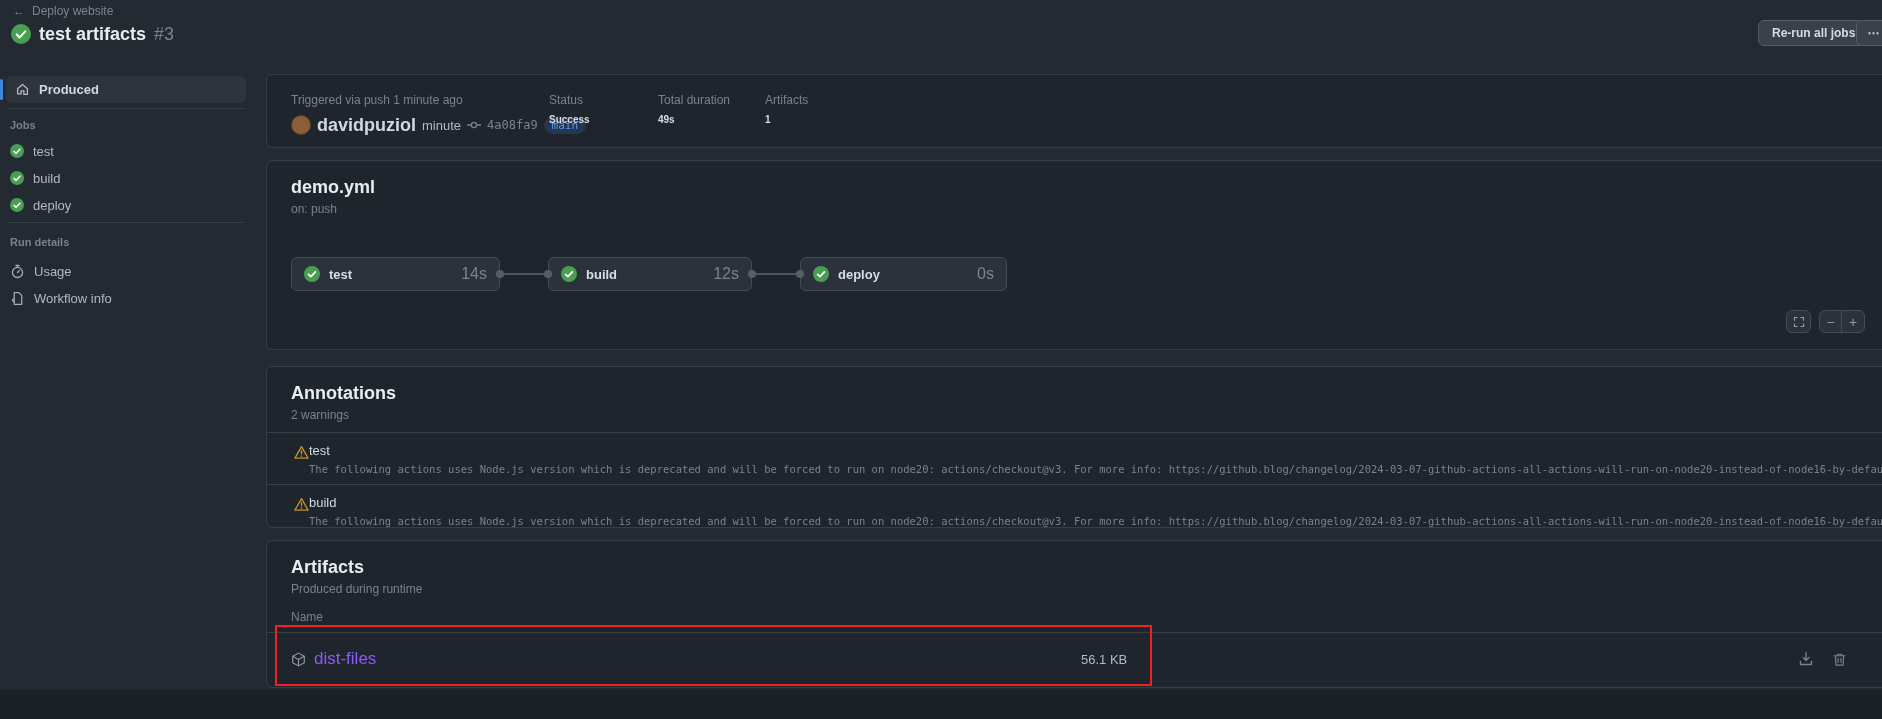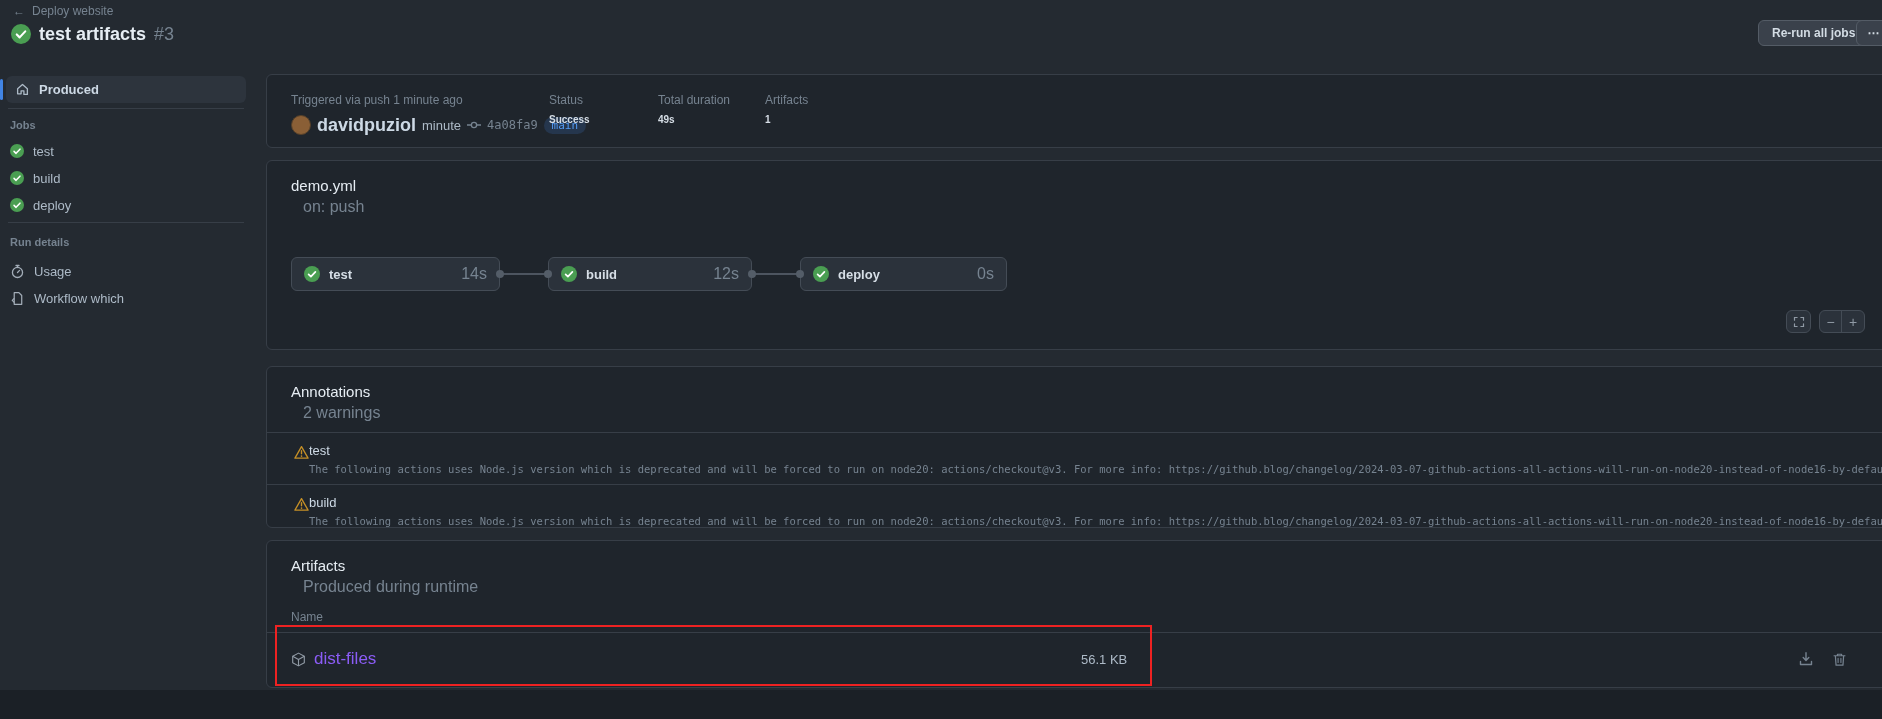--- a/index.html
+++ b/index.html
@@ -56,22 +56,22 @@
     background:radial-gradient(circle at 35% 30%, #d8b57c 0 28%, #8a5f36 60%, #4c3referrer1d 100%);
     background-color:#8a5f36; border:1px solid #55402a; }
   .actor { font-size:18px; font-weight:600; color:#cdd9e5; cursor:pointer; }
   .pushed { font-size:13px; color:#adbac7; }
   .sha { font-size:12px; color:#768390; cursor:pointer; }
   .branch-badge { font-size:11px; color:#539bf5; background:rgba(65,132,228,0.18);
     border-radius:10px; padding:2px 8px; cursor:pointer; }
 
   
   .graph-card { top:160px; height:190px; }
-  .card-title { font-size:15px; font-weight:400; color:#e6edf3; }
-  .card-sub { font-size:16px; color:#768390; margin-top:4px;margin-left:12px; }
+  .card-title { font-size:18px; font-weight:700; color:#e6edf3; }
+  .card-sub { font-size:12px; color:#768390; margin-top:4px; }
   .graph-head { padding:16px 24px 0 24px; }
   .nodes { position:absolute; left:24px; top:96px; display:flex; align-items:center; }
   .node { height:34px; background:#2b323b; border:1px solid #444c56; border-radius:6px;
     display:flex; align-items:center; gap:9px; padding:0 12px; cursor:pointer; }
   .node .nm { font-size:13px; font-weight:600; color:#d6dee6; }
   .node .dur { font-size:16px; color:#768390; margin-left:auto; }
   .n1 { width:209px; } .n2 { width:204px; } .n3 { width:207px; }
   .connector { position:relative; width:48px; height:2px; background:#4d5560; flex:none; }
   .connector::before, .connector::after { content:""; position:absolute; top:-3px;
     width:8px; height:8px; border-radius:50%; background:#545d68; }
@@ -190,21 +190,21 @@
     </span>
     <span class="lbl">Usage</span>
   </div>
   <div class="side-item" style="left:10px; top:227px">
     <span class="icon" style="color:#a3adb8">
       <svg width="15" height="15" viewBox="0 0 16 16">
           <path d="M4.5 1.8h5l3 3v9.4h-8z" stroke="currentColor" stroke-width="1.3" fill="none" stroke-linejoin="round"></path>
           <path d="M4.2 8.2 2.4 10l1.8 1.8" stroke="currentColor" stroke-width="1.3" fill="none" stroke-linecap="round" stroke-linejoin="round"></path>
         </svg>
     </span>
-    <span class="lbl">Workflow which</span>
+    <span class="lbl">Workflow info</span>
   </div>
 </nav>
 
 <div class="main">
 
   <section class="card summary-card">
     <div class="sum-col col-trigger">
       <div class="lab">Triggered via push 1 minute ago</div>
       <div class="commit-line">
         <span class="avatar"></span>

